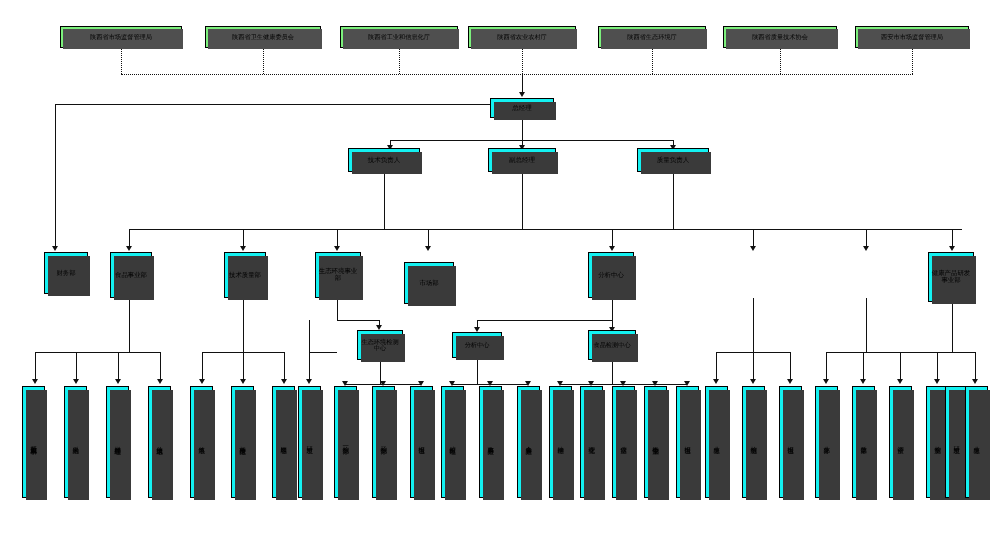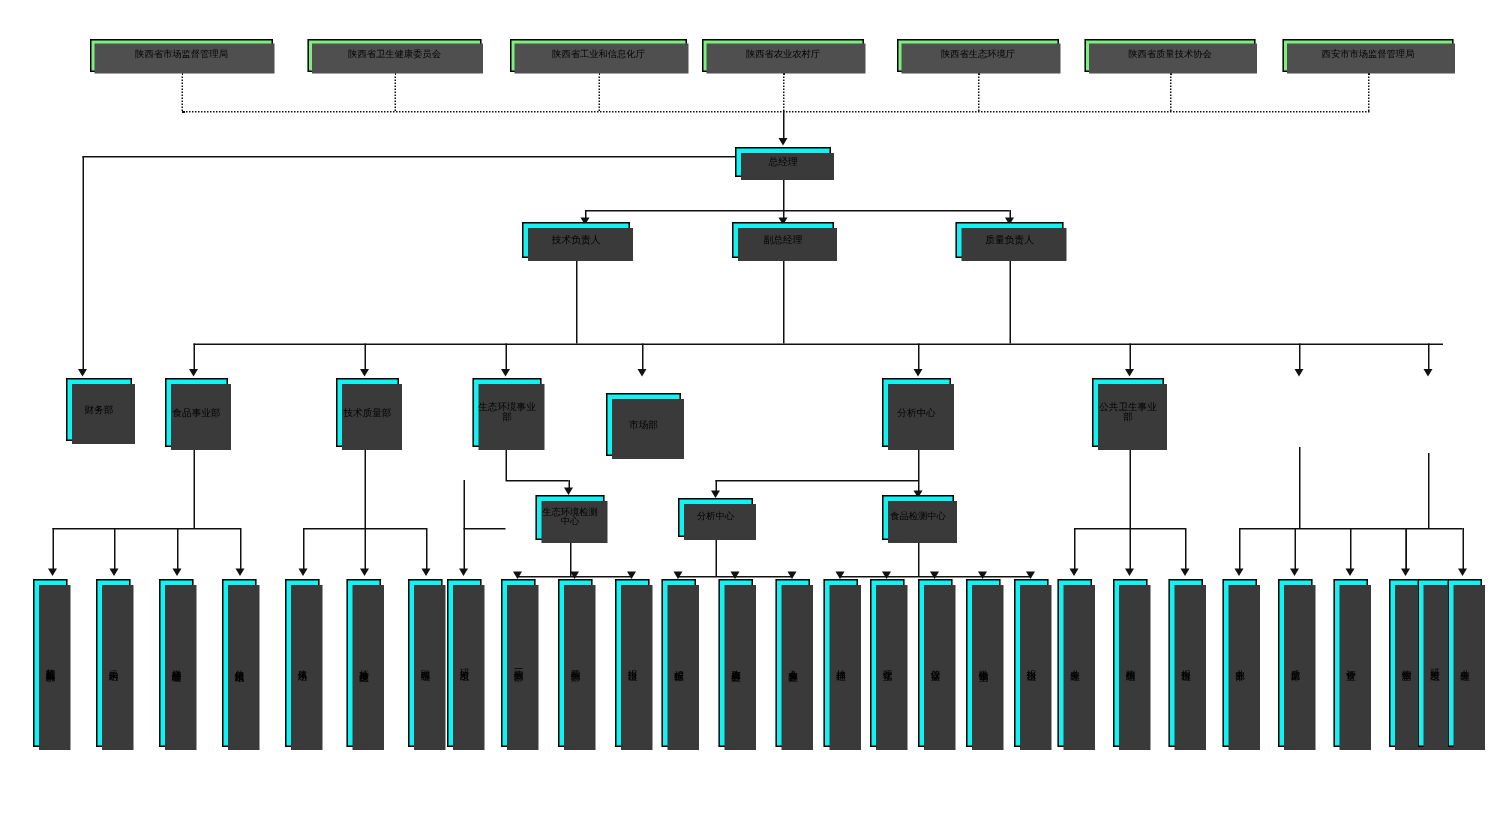--- a/index.html
+++ b/index.html
@@ -185,22 +185,22 @@
     </div>
   <div class="node cy dept" style="left:315px;top:252px;width:46px;height:46px;">
       <span>生态环境事业部</span>
     </div>
   <div class="node cy dept" style="left:404px;top:252px;width:50px;height:42px;margin-top:10px;">
       <span>市场部</span>
     </div>
   <div class="node cy dept" style="left:588px;top:252px;width:46px;height:46px;">
       <span>分析中心</span>
     </div>
-  <div class="node cy dept" style="left:728px;top:252px;width:48px;height:46px;">
-      <span>公共卫生事业部</span>
+  <div class="node cy dept" style="left:928px;top:252px;width:46px;height:50px;">
+      <span>健康产品研发事业部</span>
     </div>
 
   <div class="v" style="left:337px;top:298px;height:22px;"></div>
   <div class="h" style="left:337px;top:320px;width:42px;"></div>
   <div class="v" style="left:379px;top:320px;height:8px;"></div>
   <div class="ar" style="left:376px;top:325px;"></div>
 
   <div class="v" style="left:612px;top:298px;height:22px;"></div>
   <div class="h" style="left:477px;top:320px;width:135px;"></div>
   <div class="v" style="left:477px;top:320px;height:10px;"></div>

